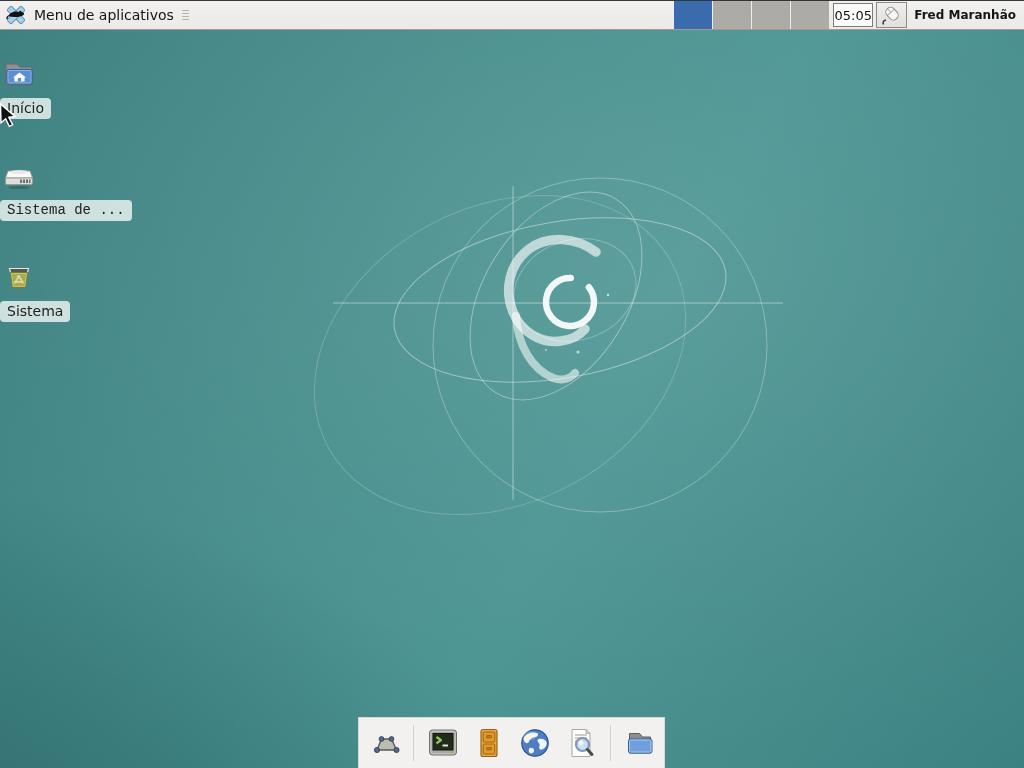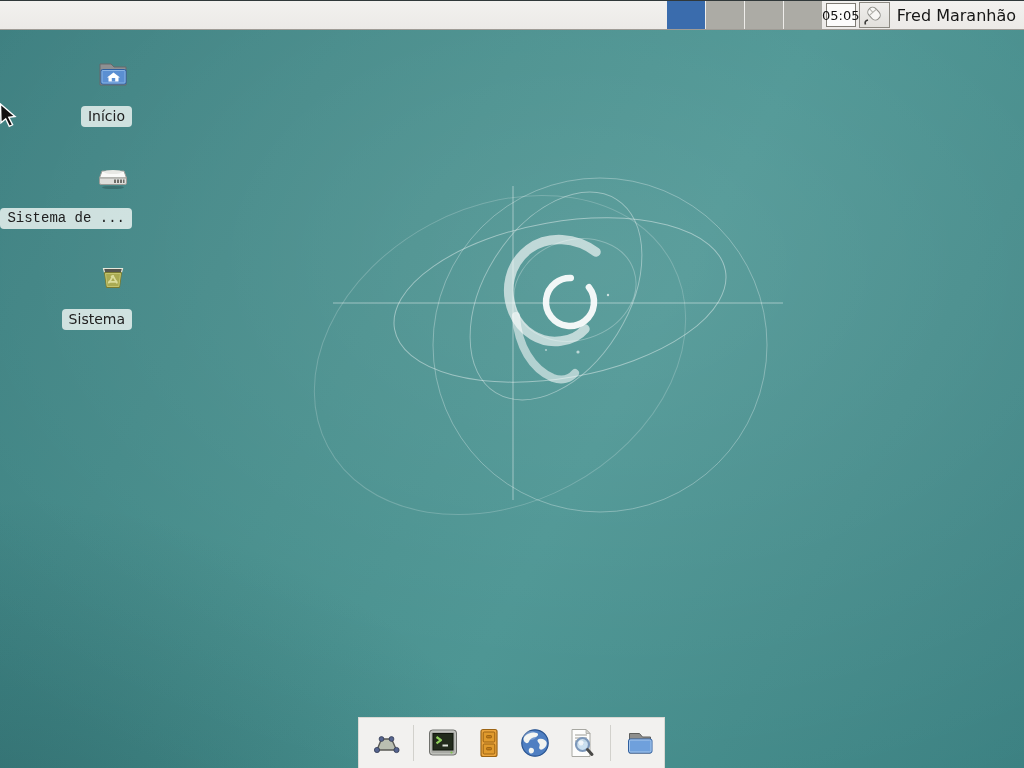--- a/index.html
+++ b/index.html
@@ -30,35 +30,35 @@
   .menu-button{display:flex;align-items:center;gap:6px;height:100%;padding:0 6px 0 4px;cursor:default;}
   .menu-button .label{color:#161616;}
   .grip{display:flex;flex-direction:column;gap:2px;margin-left:2px;}
   .grip i{display:block;width:7px;height:1px;background:#b4b2ab;}
   .panel-right{position:absolute;right:0;top:0;height:100%;display:flex;align-items:center;}
   .pager{display:flex;height:28px;margin-top:0;}
   .pager .cell{width:38px;height:28px;margin-right:1px;background:#acaba5;}
   .pager .cell:last-child{margin-right:0;}
   .pager .cell.active{background:#3a6cad;}
   .clock{
-    margin-left:4px;width:30px;height:24px;box-sizing:border-box;
+    margin-left:4px;width:40px;height:24px;box-sizing:border-box;
     background:#fcfcfb;border:1px solid #7f7c75;
     display:flex;align-items:center;justify-content:center;
     font-size:13px;color:#111;
   }
   .mouse-btn{
     margin-left:3px;width:31px;height:26px;box-sizing:border-box;
     background:linear-gradient(#efeeec,#e2e0dc);border:1px solid #8d8a83;
     display:flex;align-items:center;justify-content:center;
   }
-  .username{margin:0 8px 0 7px;font-size:16px;color:#161616;white-space:nowrap;}
+  .username{margin:0 8px 0 7px;font-size:12px;color:#161616;white-space:nowrap;font-weight:bold;}
   
   .desk-icon{
     position:absolute;width:132px;left:0;
-    display:flex;flex-direction:column;align-items:flex-end;cursor:default;gap:8px;
+    display:flex;flex-direction:column;align-items:flex-start;cursor:default;
   }
   .desk-icon .glyph{width:38px;height:38px;}
   .desk-icon .dlabel{
     margin-top:4px;padding:1px 7px 2px;border-radius:4px;
     background:rgba(232,241,238,0.85);color:#202020;font-size:14px;line-height:1.3;
     white-space:nowrap;
   }
   #icon-home{top:56px;}
   #icon-filesystem{top:158px;font-family:Liberation Mono, monospace;}
   #icon-trash{top:259px;}
@@ -96,20 +96,37 @@
       <g fill="#ffffff" stroke="none">
         <circle cx="608" cy="295" r="1.2" fill-opacity="0.7"></circle>
         <circle cx="578" cy="352" r="1.6" fill-opacity="0.6"></circle>
         <circle cx="546" cy="350" r="1.1" fill-opacity="0.5"></circle>
       </g>
     </g>
   </svg>
 </div>
 
 <div class="panel">
+  <div class="menu-button">
+    <svg width="24" height="24" viewBox="0 0 24 24">
+      <g>
+        <rect x="2" y="9" width="20" height="6" rx="1.5" transform="rotate(45 12 12)" fill="#a8d0e8" stroke="#5f93b8" stroke-width="1"></rect>
+        <rect x="2" y="9" width="20" height="6" rx="1.5" transform="rotate(-45 12 12)" fill="#a8d0e8" stroke="#5f93b8" stroke-width="1"></rect>
+        <path d="M4 13 C6 9.5, 11 7.5, 15 9 L16 7.5 L18 9 C20 9.5, 20.5 11, 19.5 12 C16 14.5, 9 14.5, 4 13 Z" fill="#14110e"></path>
+        <path d="M4.5 13 q-2.5 1.5 -1 3" stroke="#14110e" stroke-width="1.4" fill="none"></path>
+      </g>
+    </svg>
+    <span class="label">Menu de aplicativos</span>
+    <span class="grip">
+        <i></i>
+        <i></i>
+        <i></i>
+        <i></i>
+      </span>
+  </div>
 
   <div class="panel-right">
     <div class="pager">
       <div class="cell active"></div>
       <div class="cell"></div>
       <div class="cell"></div>
       <div class="cell"></div>
     </div>
     <div class="clock">05:05</div>
     <div class="mouse-btn">

